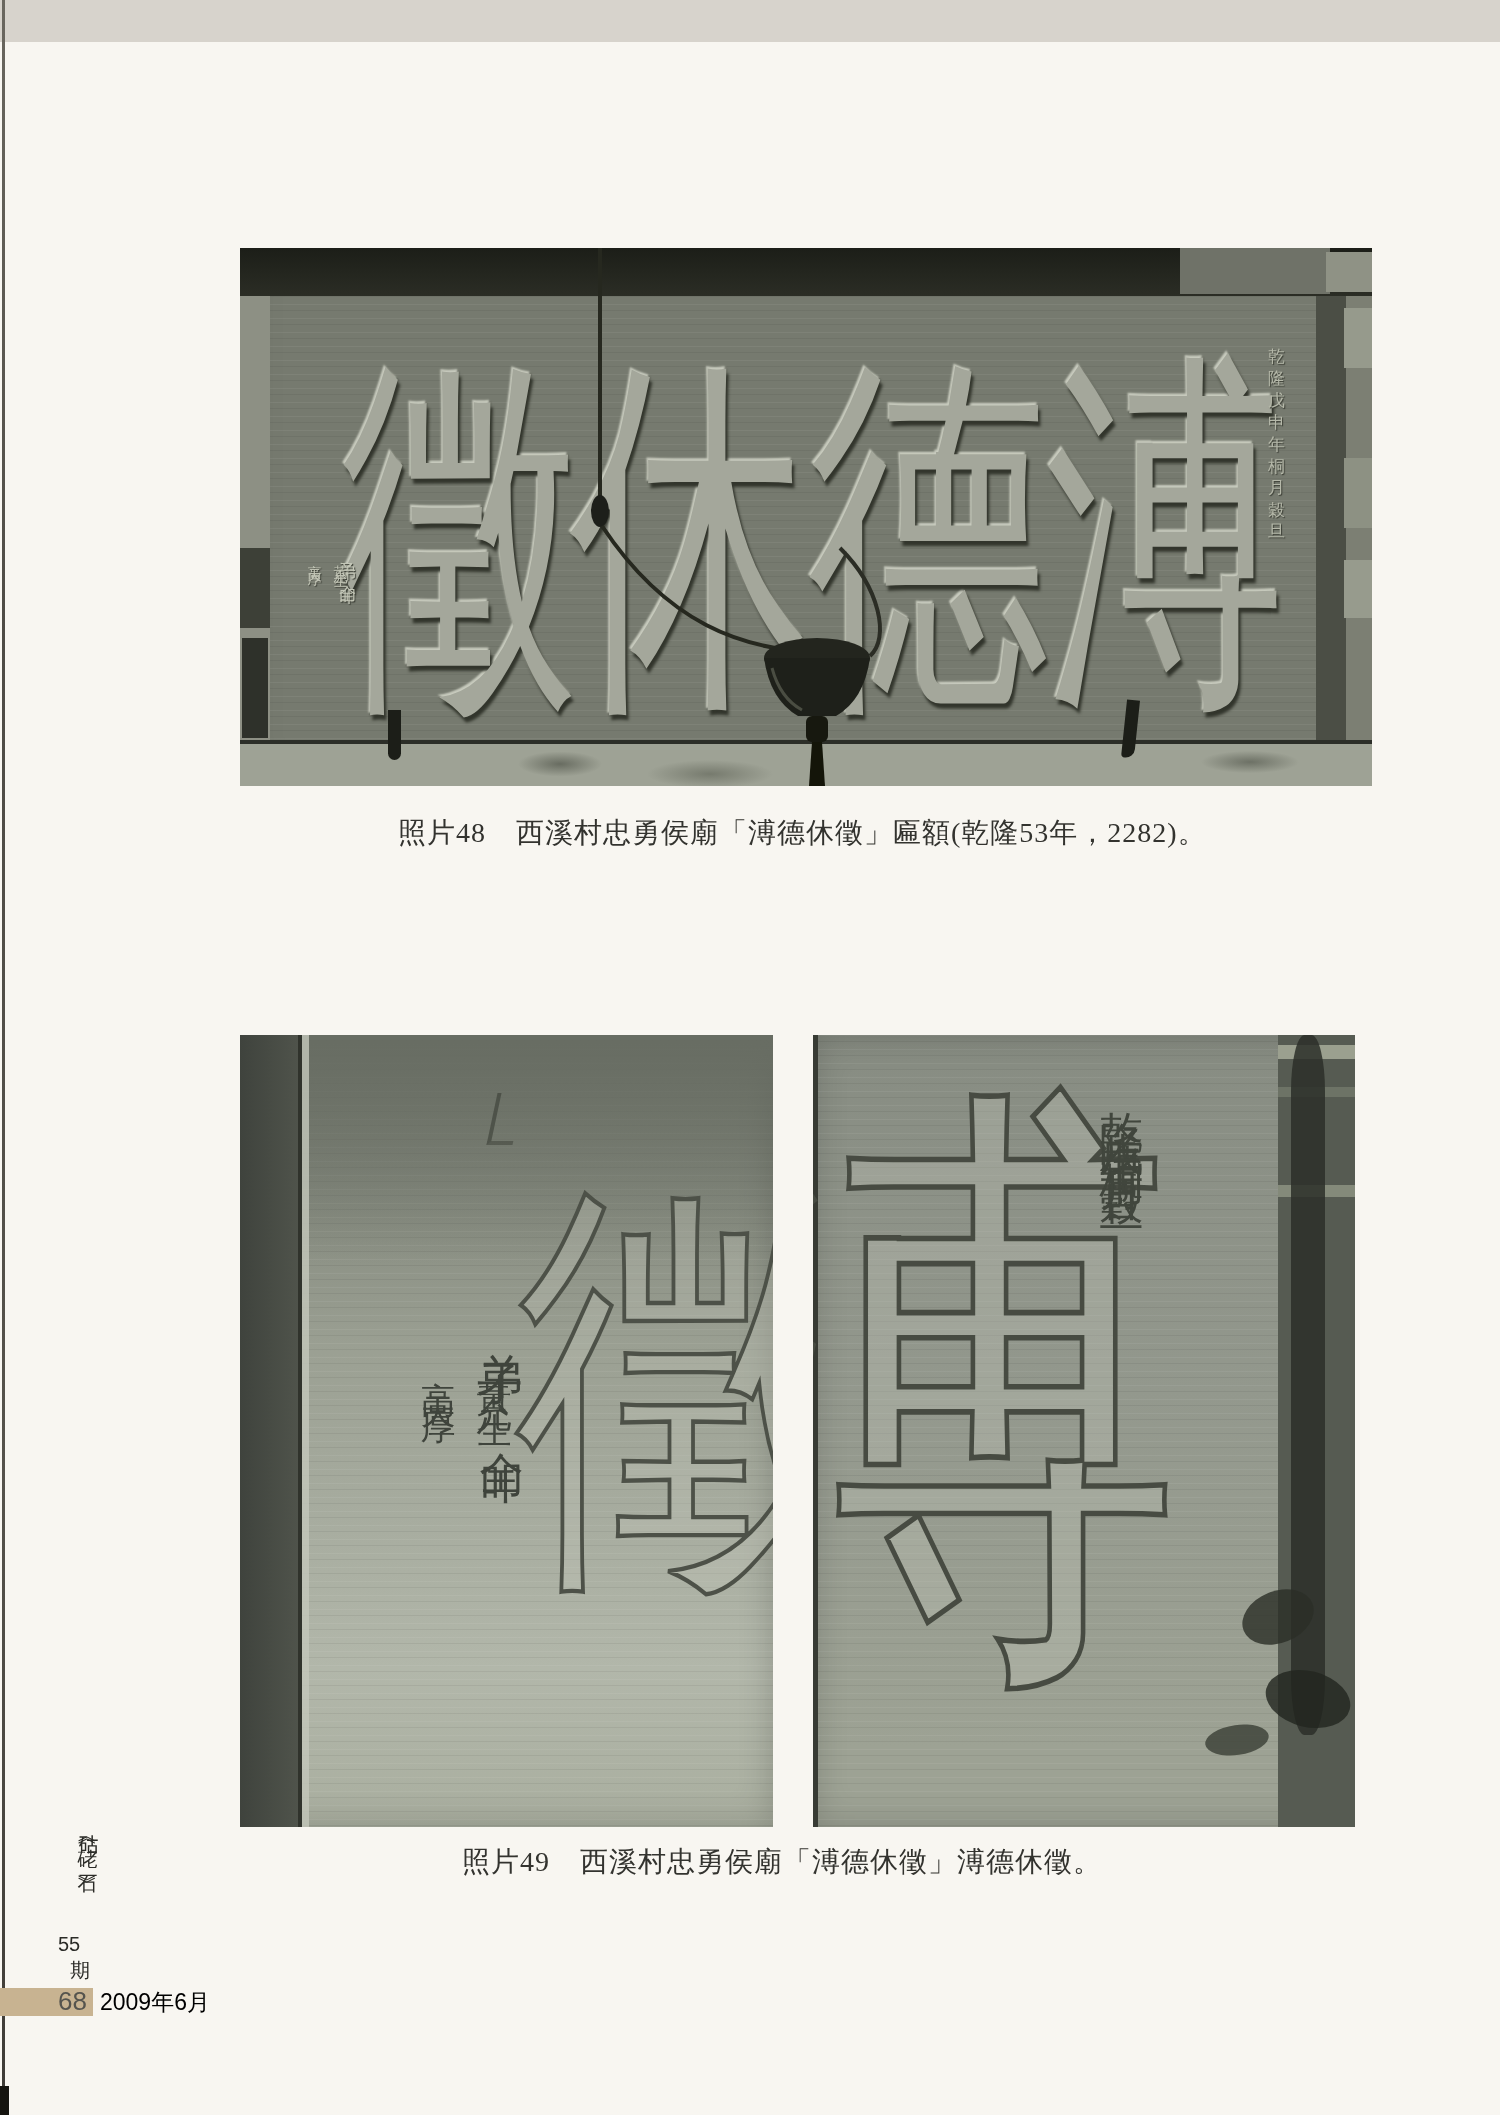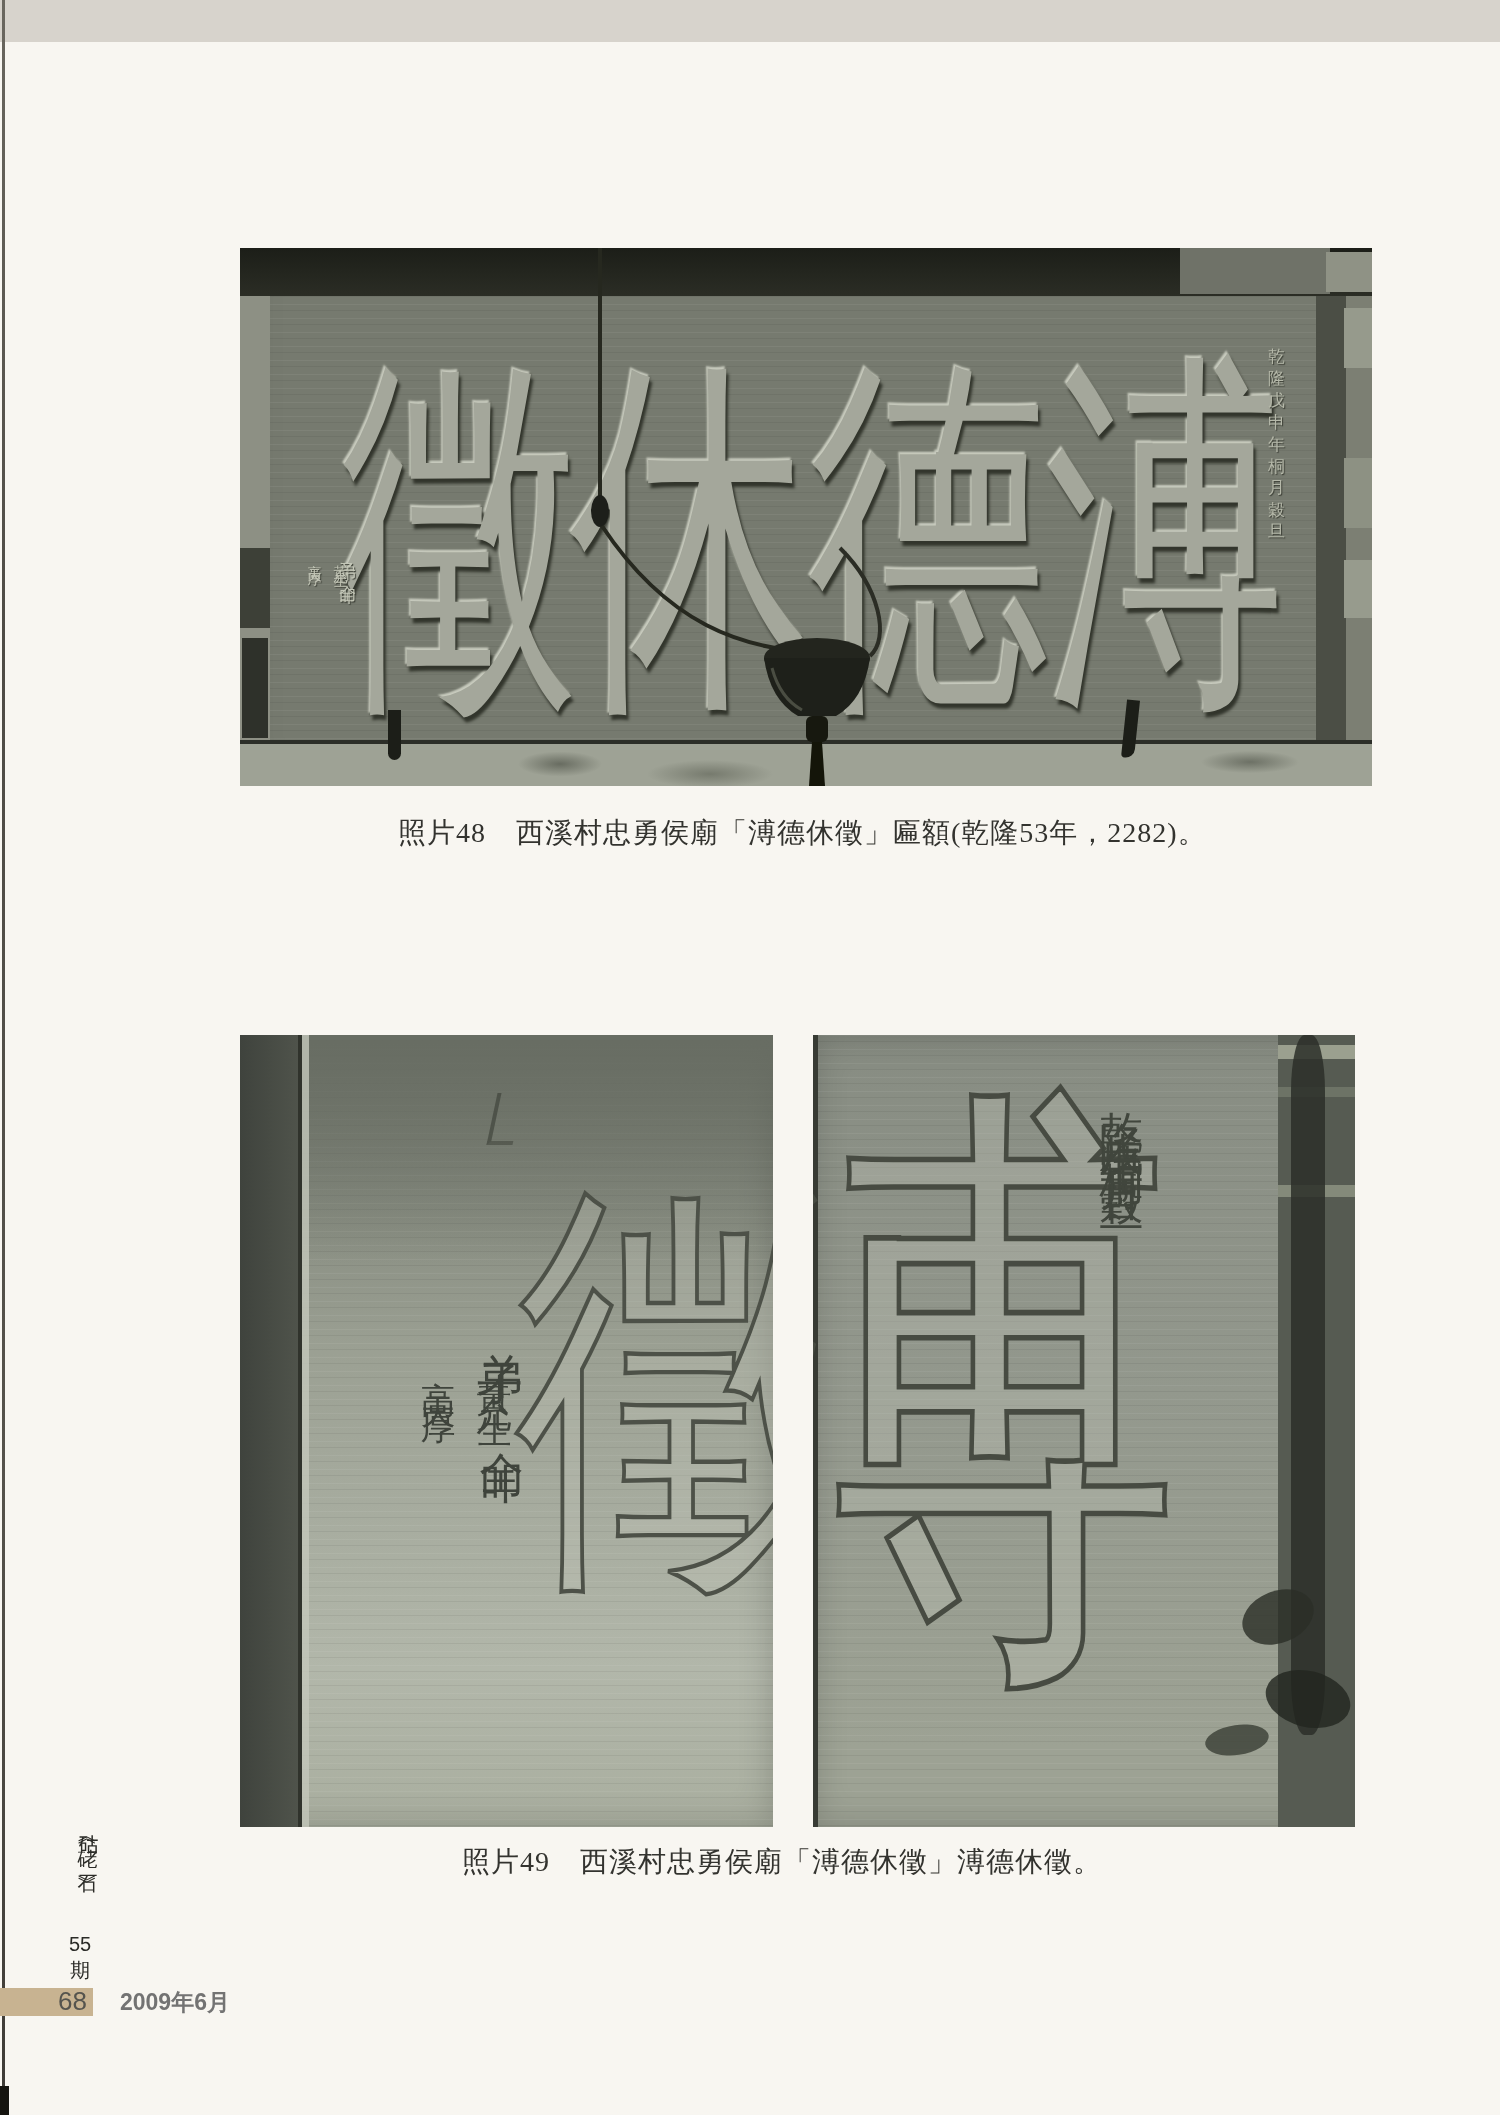--- a/index.html
+++ b/index.html
@@ -92,25 +92,25 @@
   .bird3{left:392px;top:690px;width:64px;height:30px;transform:rotate(-8deg);background:#3a3e35;}
 
   
   .caption{position:absolute;font-family:"Liberation Serif","DejaVu Serif",serif;
     font-size:28px;color:#33332f;letter-spacing:1px;white-space:nowrap;}
   .cap48{left:398px;top:814px;}
   .cap49{left:462px;top:1843px;}
   .caption .cap-text{margin-left:30px;}
   .journal-title{position:absolute;left:58px;top:1830px;width:44px;text-align:center;
     writing-mode:vertical-rl;font-size:20px;letter-spacing:3px;color:#2b2b27;}
-  .issue-num{position:absolute;left:58px;top:1933px;width:44px;text-align:center;font-size:20px;color:#2b2b27;}
+  .issue-num{position:absolute;left:58px;top:1933px;width:44px;font-size:20px;color:#2b2b27;}
   .issue-unit{position:absolute;left:58px;top:1957px;width:44px;text-align:center;font-size:20px;color:#2b2b27;}
   .page-box{position:absolute;left:0;top:1988px;width:93px;height:28px;background:#c8b391;
     text-align:right;font-size:26px;line-height:27px;color:#55544e;padding-right:6px;box-sizing:border-box;}
-  .issue-date{position:absolute;left:120px;top:1989px;font-size:23px;line-height:27px;color:#737373;font-weight:bold;}
+  .issue-date{position:absolute;left:100px;top:1989px;font-size:23px;line-height:27px;color:#000000;}
 </style>
 </head>
 <body>
 
 <div class="top-band"></div>
 <div class="left-rule"></div>
 <div class="corner-tick"></div>
 
 <div class="photo photo48">
   <div class="streaks"></div>

